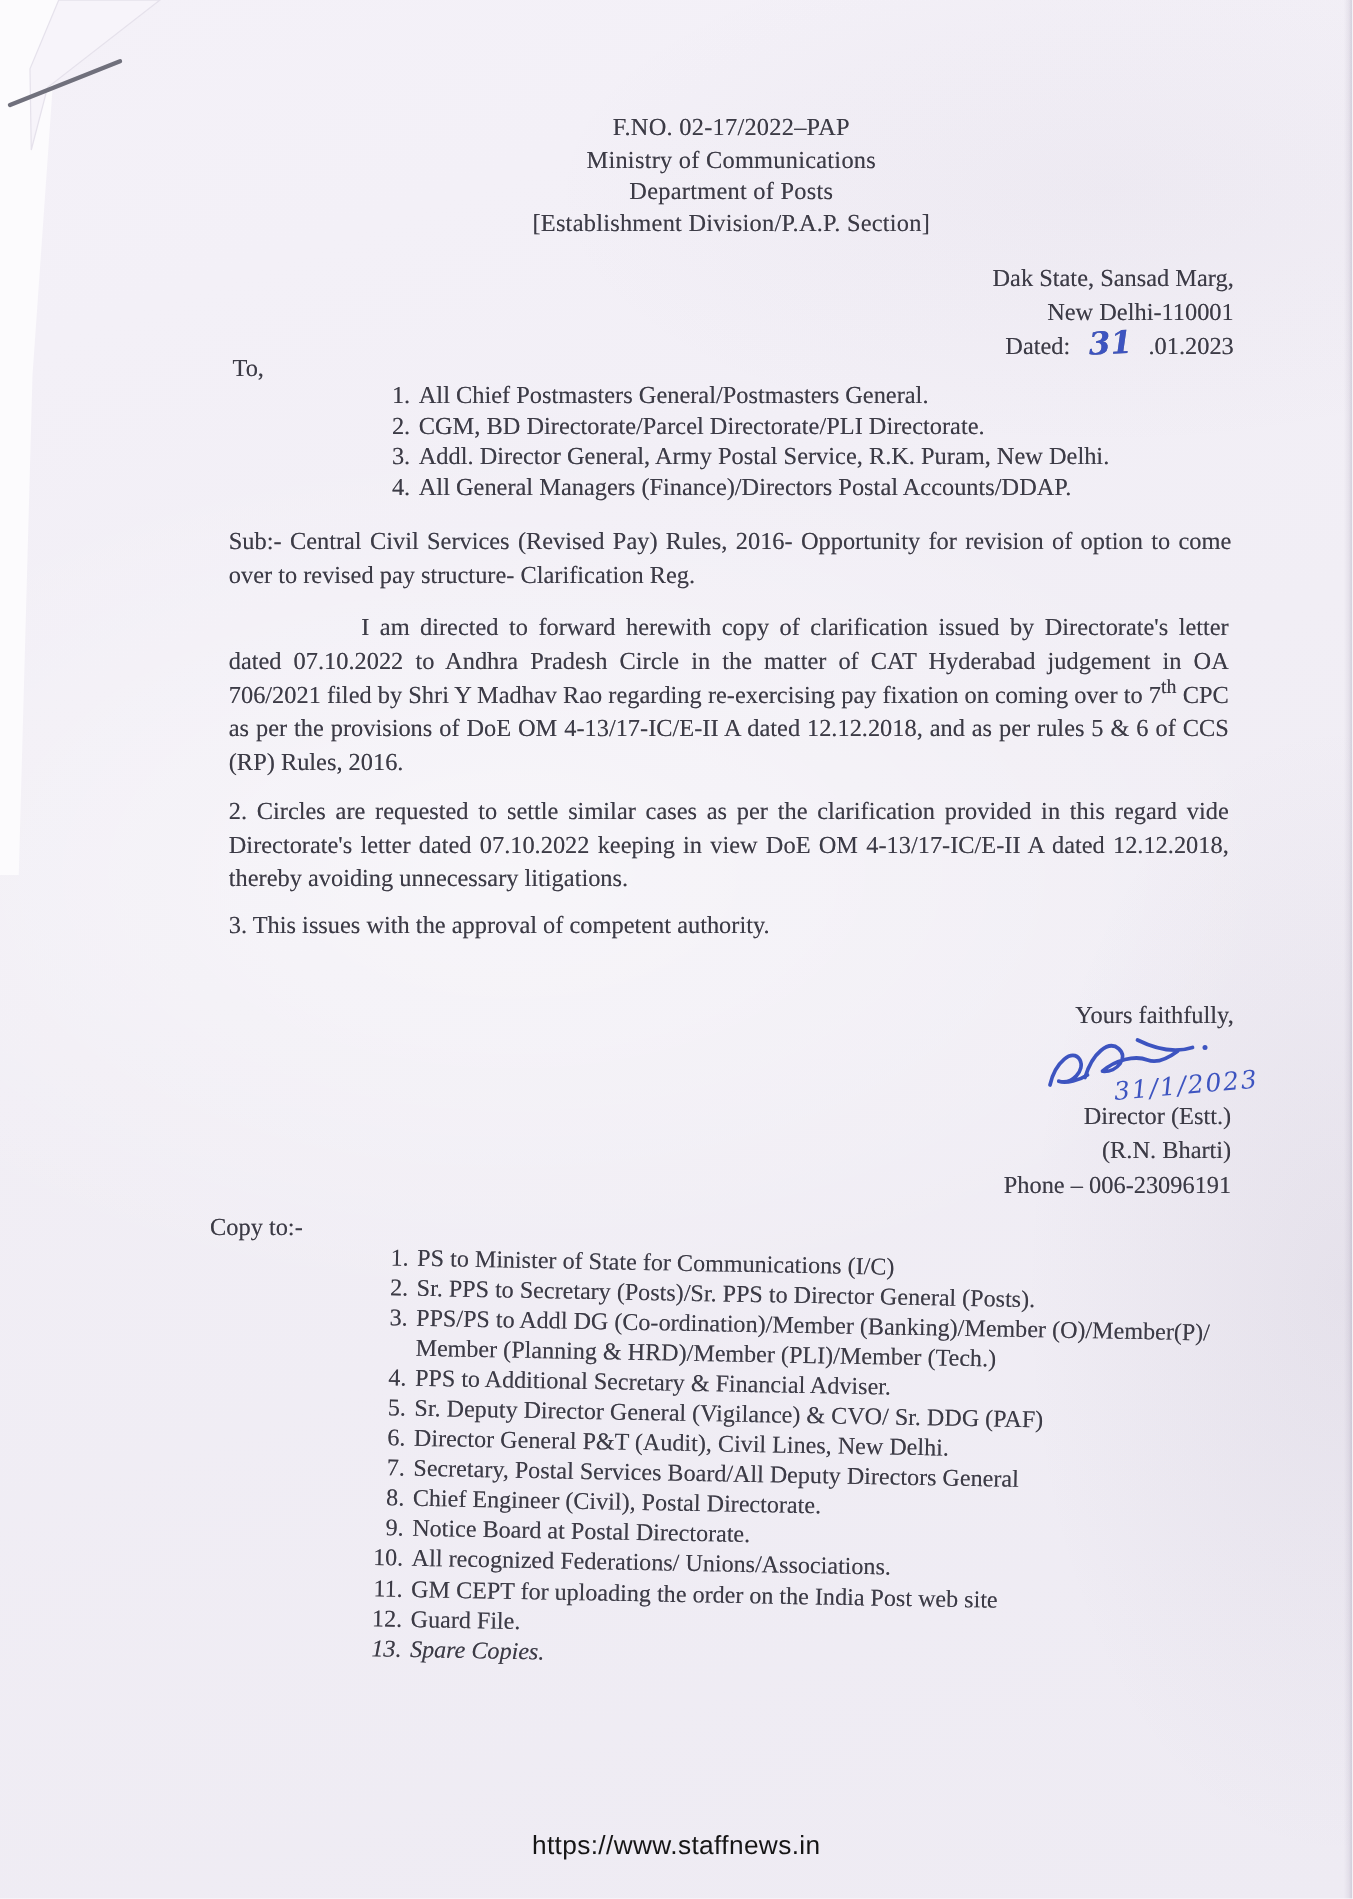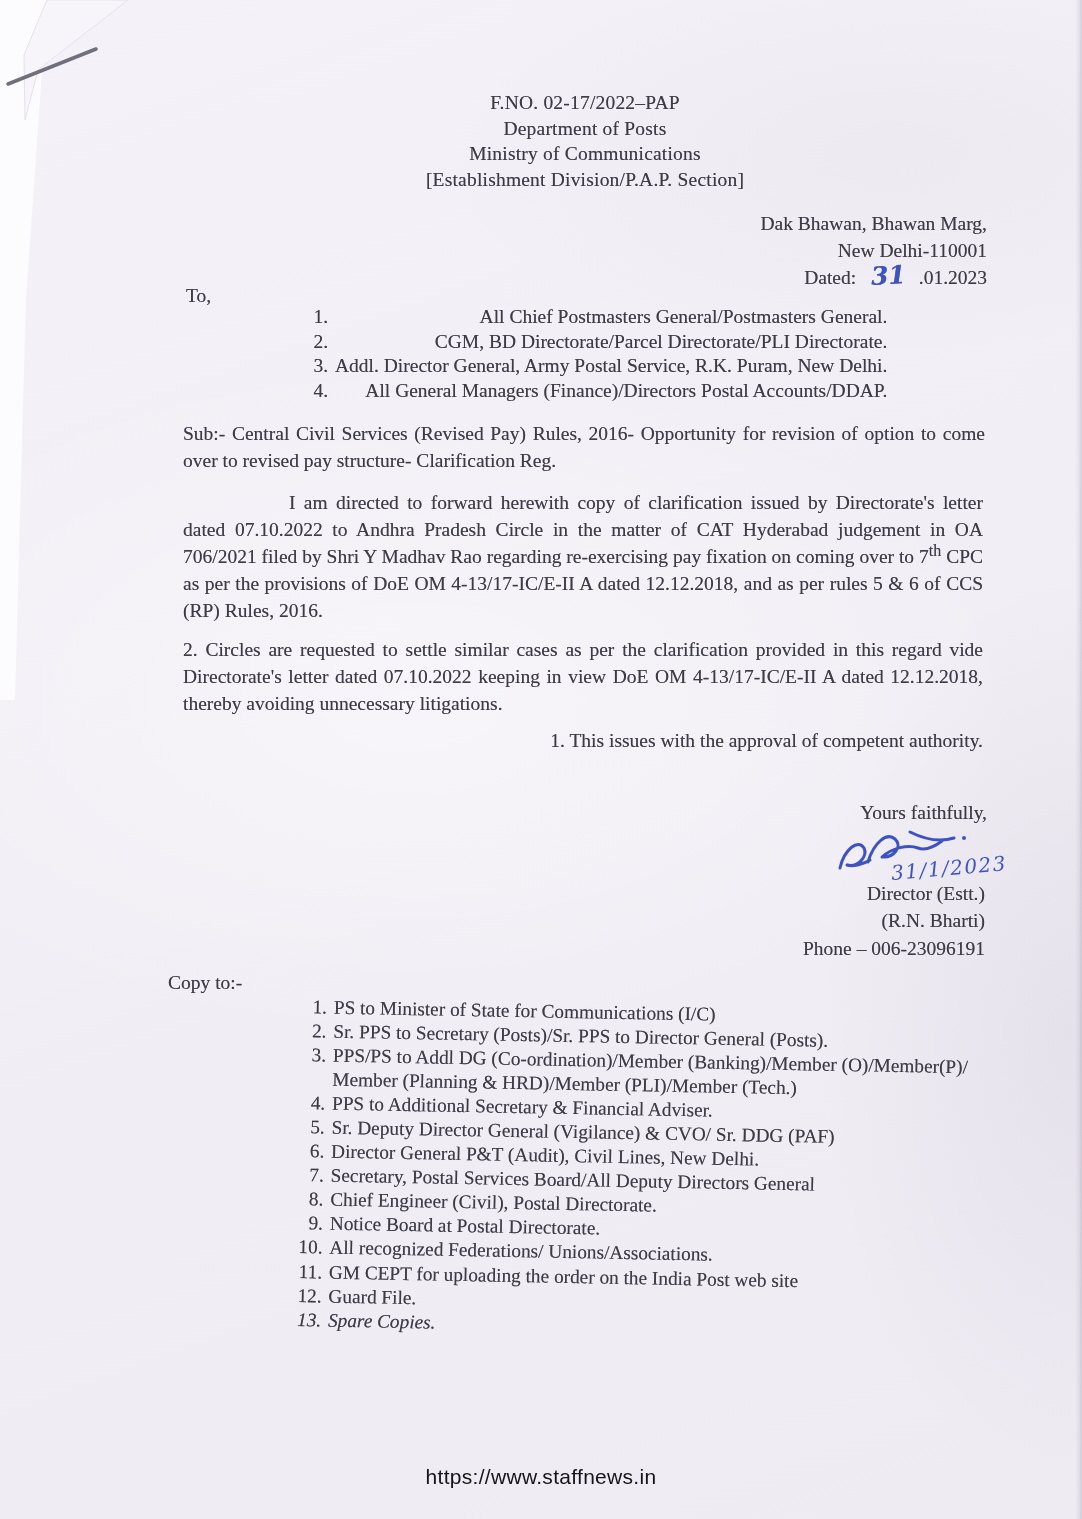--- a/index.html
+++ b/index.html
@@ -12,21 +12,21 @@
   .page{
     position:absolute;inset:0;
     background:
       radial-gradient(700px 320px at 82% 10%, rgba(122,104,142,0.045), transparent 65%),
       radial-gradient(420px 760px at 99% 68%, rgba(112,96,132,0.08), transparent 60%),
       radial-gradient(900px 500px at 38% 46%, rgba(255,255,255,0.45), transparent 70%),
       linear-gradient(to left, rgba(128,118,146,0.28) 0px, rgba(128,118,146,0.10) 3px, transparent 7px),
       linear-gradient(160deg,#f4f1f8 0%,#f1eef5 45%,#eeebf3 100%);
   }
   .corner{position:absolute;left:0;top:0;}
-  .txt{position:absolute;font-size:19.5px;line-height:26px;text-align:right;}
+  .txt{position:absolute;font-size:19.5px;line-height:26px;}
   .center{text-align:center;}
   .right{text-align:right;}
   .justify{text-align:justify;}
   .header-block{top:90px;left:88px;width:994px;line-height:25.5px;letter-spacing:0.2px;}
   .address-block{top:210px;right:95px;line-height:27px;}
   .hand{color:#3d54c0;font-style:italic;font-family:"DejaVu Serif",serif;}
   .hand-day{display:inline-block;font-size:25px;font-weight:bold;transform:rotate(-3deg);margin:0 8px 0 10px;line-height:0;}
   .to-label{top:283px;left:186px;}
   .to-list{top:305px;left:299px;margin:0;padding-left:34px;line-height:24.7px;font-size:19.5px;}
   .to-list li{padding-left:2px;}
@@ -62,48 +62,48 @@
   <div class="page"></div>
 
   <svg class="corner" width="210" height="720" viewBox="0 0 210 720">
     <polygon points="0,0 47,0 26,300 15,700 0,700" fill="#fcfbfd"></polygon>
     <polygon points="47,0 128,0 38,70 25,120 24,55" fill="#f7f4fa" stroke="#e6e2ec" stroke-width="1"></polygon>
     <path d="M8 84 L96 49" stroke="#70707c" stroke-width="3.5" stroke-linecap="round" fill="none"></path>
   </svg>
 
   <div class="txt center header-block ink">
     <div>F.NO. 02-17/2022–PAP</div>
+    <div>Ministry of Communications</div>
     <div>Department of Posts</div>
-    <div>Ministry of Communications</div>
     <div>[Establishment Division/P.A.P. Section]</div>
   </div>
 
   <div class="txt right address-block ink">
-    <div>Dak Bhawan, Bhawan Marg,</div>
+    <div>Dak State, Sansad Marg,</div>
     <div>New Delhi-110001</div>
     <div>
       <span>Dated:</span>
       <span class="hand hand-day">31</span>
       <span>.01.2023</span>
     </div>
   </div>
 
   <div class="txt to-label ink">To,</div>
   <ol class="txt to-list ink">
     <li>All Chief Postmasters General/Postmasters General.</li>
     <li>CGM, BD Directorate/Parcel Directorate/PLI Directorate.</li>
     <li>Addl. Director General, Army Postal Service, R.K. Puram, New Delhi.</li>
     <li>All General Managers (Finance)/Directors Postal Accounts/DDAP.</li>
   </ol>
 
   <p class="txt justify subject ink">Sub:- Central Civil Services (Revised Pay) Rules, 2016- Opportunity for revision of option to come over to revised pay structure- Clarification Reg.</p>
 
   <p class="txt justify para1 ink"><span>I am directed to forward herewith copy of clarification issued by Directorate's letter dated 07.10.2022 to Andhra Pradesh Circle in the matter of CAT Hyderabad judgement in OA 706/2021 filed by Shri Y Madhav Rao regarding re-exercising pay fixation on coming over to 7</span><sup>th</sup><span> CPC as per the provisions of DoE OM 4-13/17-IC/E-II A dated 12.12.2018, and as per rules 5 &amp; 6 of CCS (RP) Rules, 2016.</span></p>
   <p class="txt justify para2 ink">2. Circles are requested to settle similar cases as per the clarification provided in this regard vide Directorate's letter dated 07.10.2022 keeping in view DoE OM 4-13/17-IC/E-II A dated 12.12.2018, thereby avoiding unnecessary litigations.</p>
-  <p class="txt para3 ink">1. This issues with the approval of competent authority.</p>
+  <p class="txt para3 ink">3. This issues with the approval of competent authority.</p>
 
   <div class="txt right closing ink">Yours faithfully,</div>
 
   <svg class="sig-svg" width="170" height="66" viewBox="0 0 170 66">
     <g fill="none" stroke="#3d54c0" stroke-width="3" stroke-linecap="round" stroke-linejoin="round">
       <path d="M16 44 C20 26 34 14 40 24 C44 32 34 44 23 41 C29 43 40 40 46 36"></path>
       <path d="M44 38 C50 18 63 8 71 15 C79 22 70 34 58 33 C68 24 84 20 94 24 C102 27 110 23 118 17"></path>
       <path d="M86 8 C98 14 114 19 130 14"></path>
       <circle cx="140" cy="14" r="2" fill="#3d54c0" stroke="none"></circle>
     </g>

